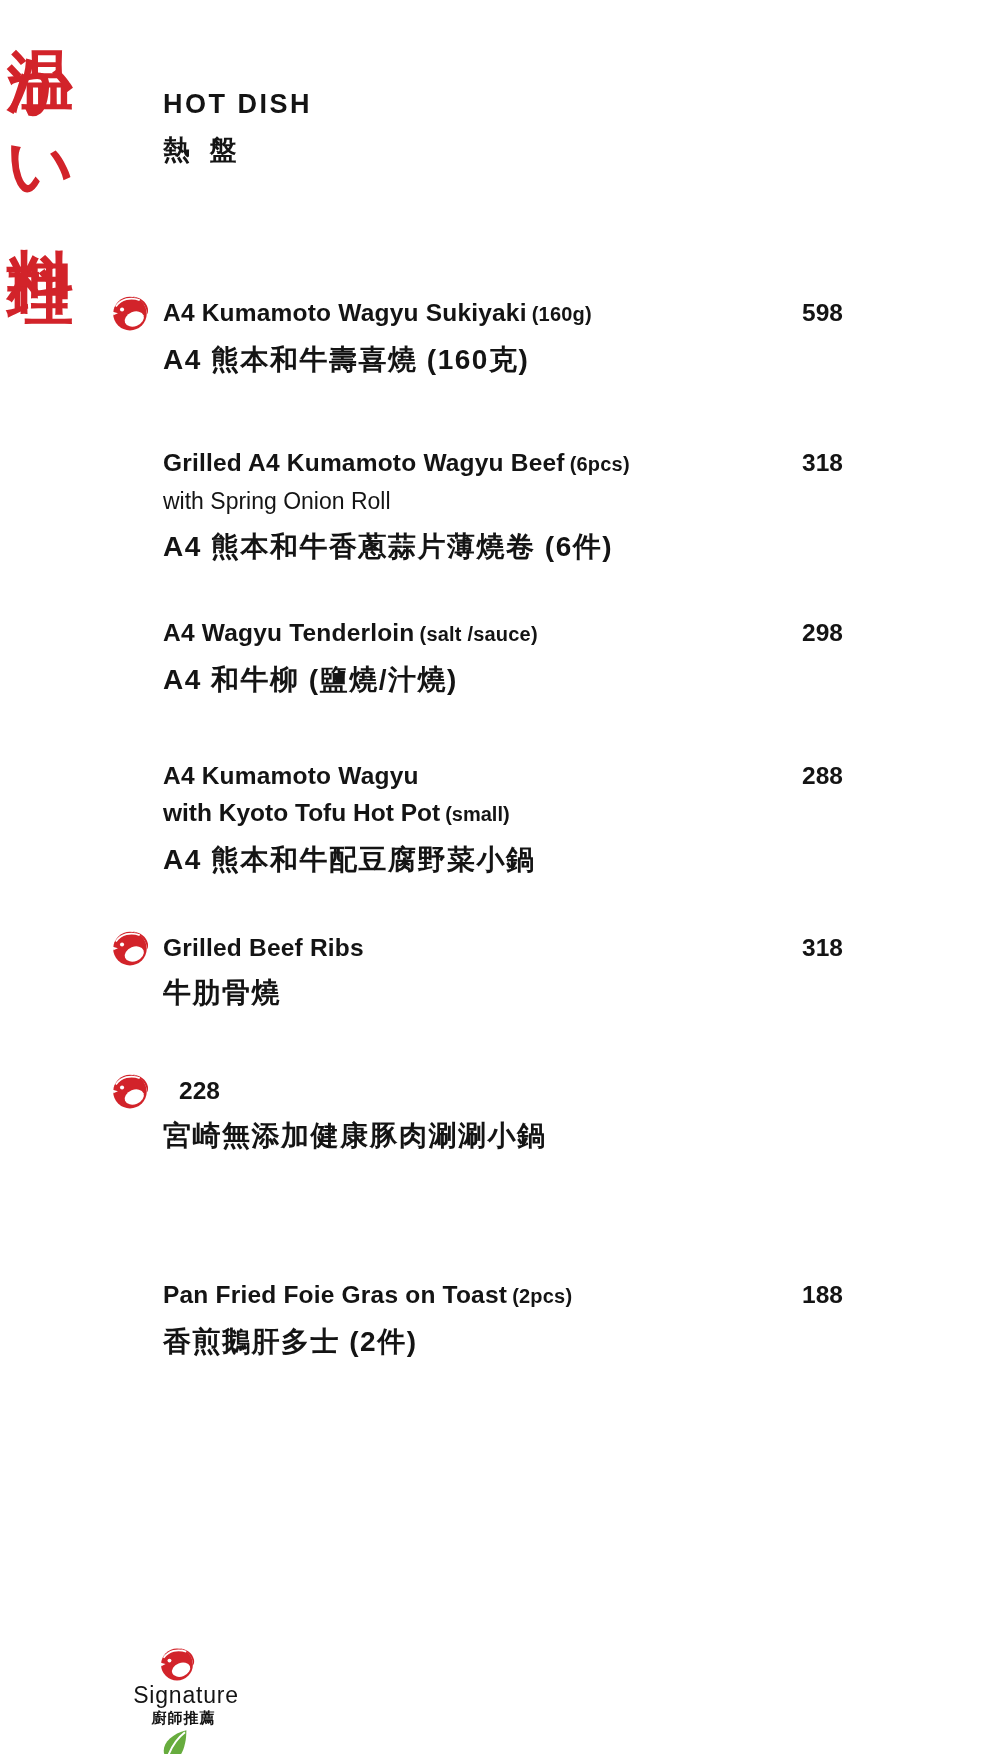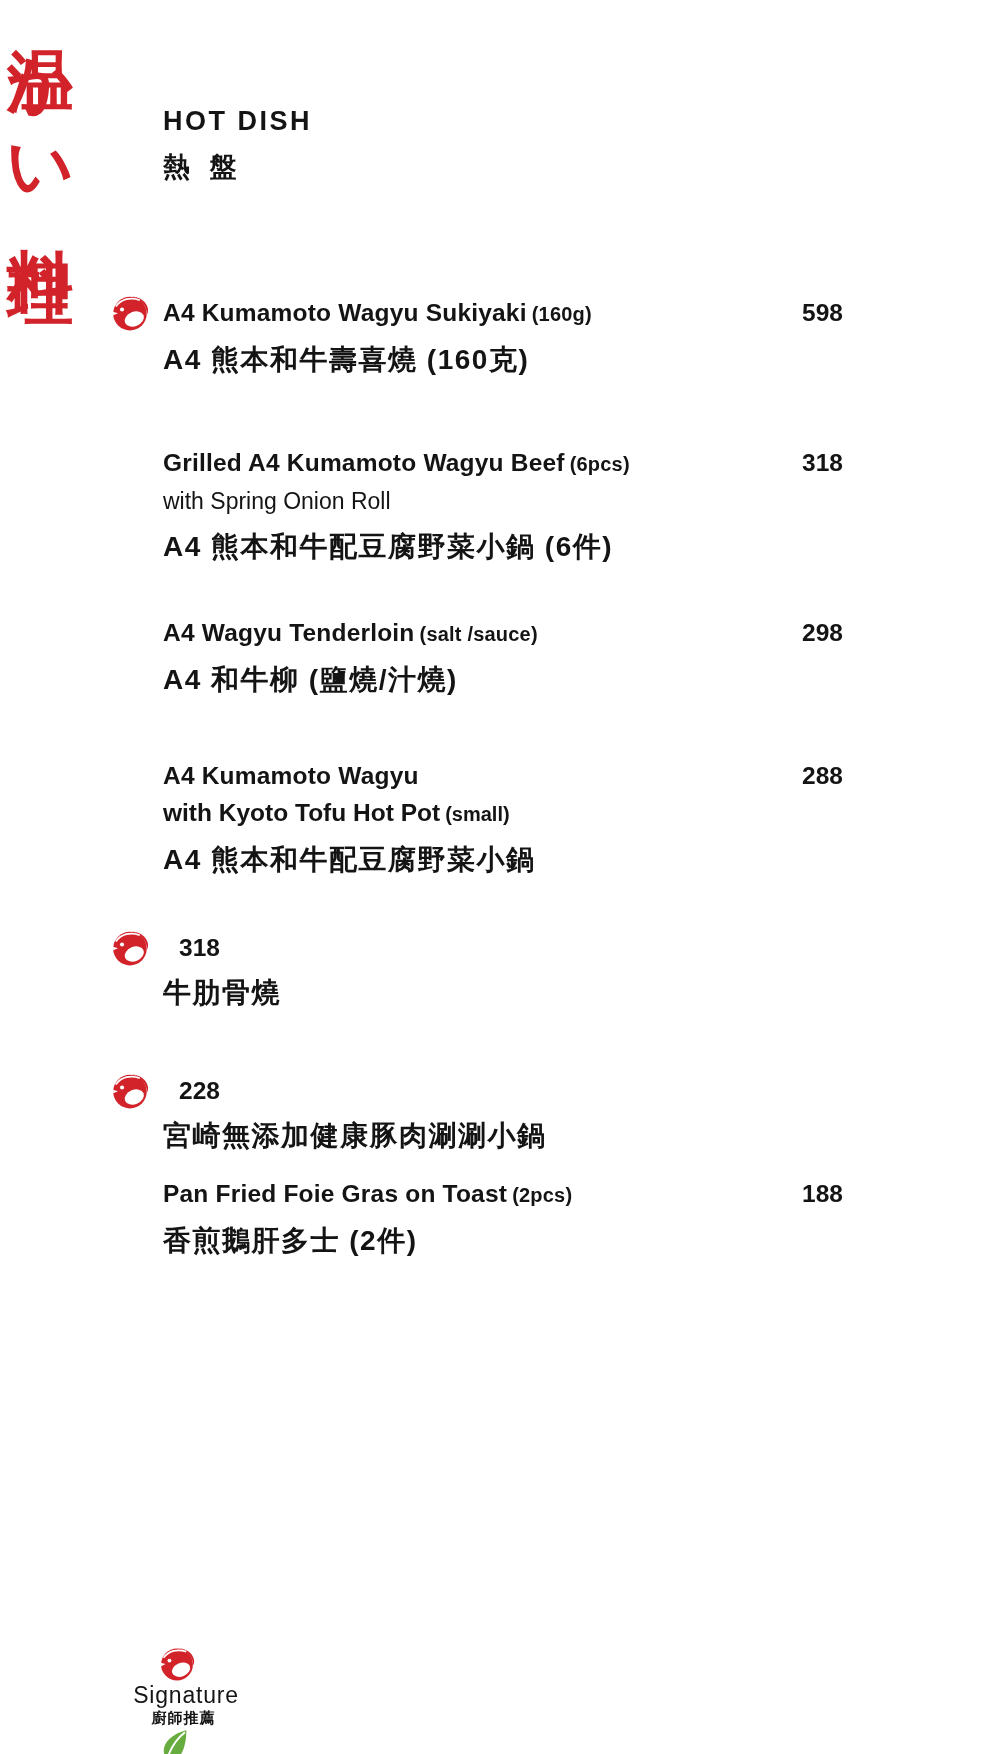--- a/index.html
+++ b/index.html
@@ -11,21 +11,21 @@
   body{
     width:1004px;height:1754px;position:relative;overflow:hidden;
     font-family:"Liberation Sans","DejaVu Sans",sans-serif;color:var(--ink);
   }
   .vertical-title{
     position:absolute;left:6px;top:-4px;
     writing-mode:vertical-rl;text-orientation:upright;
     font-size:66px;font-weight:800;letter-spacing:16px;line-height:1.05;
     color:var(--red);
   }
-  .header{position:absolute;left:163px;top:105px;}
+  .header{position:absolute;left:163px;top:88px;}
   .header-en{font-size:27px;font-weight:bold;letter-spacing:2.5px;line-height:32px;}
   .header-zh{margin-top:11px;font-size:27px;font-weight:bold;letter-spacing:6px;line-height:38px;}
 
   .item{position:absolute;left:163px;width:680px;}
   .trow{display:flex;justify-content:space-between;align-items:baseline;line-height:37px;gap:8px;}
   .title{font-size:24.5px;font-weight:bold;letter-spacing:0.2px;}
   .note{font-size:20px;font-weight:bold;margin-left:5px;}
   .price{font-size:24.5px;font-weight:bold;margin-left:16px;white-space:nowrap;}
   .sub{font-size:23px;line-height:37px;font-weight:normal;}
   .sub-bold{font-size:24.5px;line-height:37px;font-weight:bold;}
@@ -66,21 +66,21 @@
   </div>
   <div class="zh">A4 熊本和牛壽喜燒 (160克)</div>
 </div>
 
 <div class="item" style="top:444px">
   <div class="trow">
     <div class="title"><span>Grilled A4 Kumamoto Wagyu Beef</span><span class="note">(6pcs)</span></div>
     <div class="price">318</div>
   </div>
   <div class="sub">with Spring Onion Roll</div>
-  <div class="zh">A4 熊本和牛配豆腐野菜小鍋 (6件)</div>
+  <div class="zh">A4 熊本和牛香蔥蒜片薄燒卷 (6件)</div>
 </div>
 
 <div class="item" style="top:614px">
   <div class="trow">
     <div class="title"><span>A4 Wagyu Tenderloin</span><span class="note">(salt /sauce)</span></div>
     <div class="price">298</div>
   </div>
   <div class="zh">A4 和牛柳 (鹽燒/汁燒)</div>
 </div>
 
@@ -98,20 +98,21 @@
     <svg viewBox="0 0 36 36" width="39" height="39">
       <circle cx="17.5" cy="19" r="15.5" fill="#d2232a"></circle>
       <path d="M20 3.2 C27 3.8 32.5 8 34 14 C34.4 16 34.2 18 33.4 19.6 C33 12 28 6 20 3.2 Z" fill="#d2232a"></path>
       <path d="M4.5 12.5 C9.5 5.5 18 3.5 26.5 6.5" stroke="#ffffff" stroke-width="1.7" fill="none"></path>
       <ellipse cx="21.5" cy="24" rx="9.2" ry="6.6" fill="#ffffff" transform="rotate(-22 21.5 24)"></ellipse>
       <circle cx="10.2" cy="15.2" r="1.9" fill="#ffffff"></circle>
       <path d="M1.6 17.2 L6.4 18.6 L2.2 20.6 Z" fill="#ffffff"></path>
     </svg>
   </span>
   <div class="trow">
+    <div class="title"><span>Grilled Beef Ribs</span></div>
     <div class="price">318</div>
   </div>
   <div class="zh">牛肋骨燒</div>
 </div>
 
 <div class="item" style="top:1072px">
   <span class="sig">
     <svg viewBox="0 0 36 36" width="39" height="39">
       <circle cx="17.5" cy="19" r="15.5" fill="#d2232a"></circle>
       <path d="M20 3.2 C27 3.8 32.5 8 34 14 C34.4 16 34.2 18 33.4 19.6 C33 12 28 6 20 3.2 Z" fill="#d2232a"></path>
@@ -120,21 +121,21 @@
       <circle cx="10.2" cy="15.2" r="1.9" fill="#ffffff"></circle>
       <path d="M1.6 17.2 L6.4 18.6 L2.2 20.6 Z" fill="#ffffff"></path>
     </svg>
   </span>
   <div class="trow">
     <div class="price">228</div>
   </div>
   <div class="zh">宮崎無添加健康豚肉涮涮小鍋</div>
 </div>
 
-<div class="item" style="top:1175px">
+<div class="item" style="top:1276px">
   <div class="trow">
     <div class="title"><span>Pan Fried Foie Gras on Toast</span><span class="note">(2pcs)</span></div>
     <div class="price">188</div>
   </div>
   <div class="zh">香煎鵝肝多士 (2件)</div>
 </div>
 
 <div class="legend">
   <span class="licon">
     <svg viewBox="0 0 36 36" width="37" height="37">

